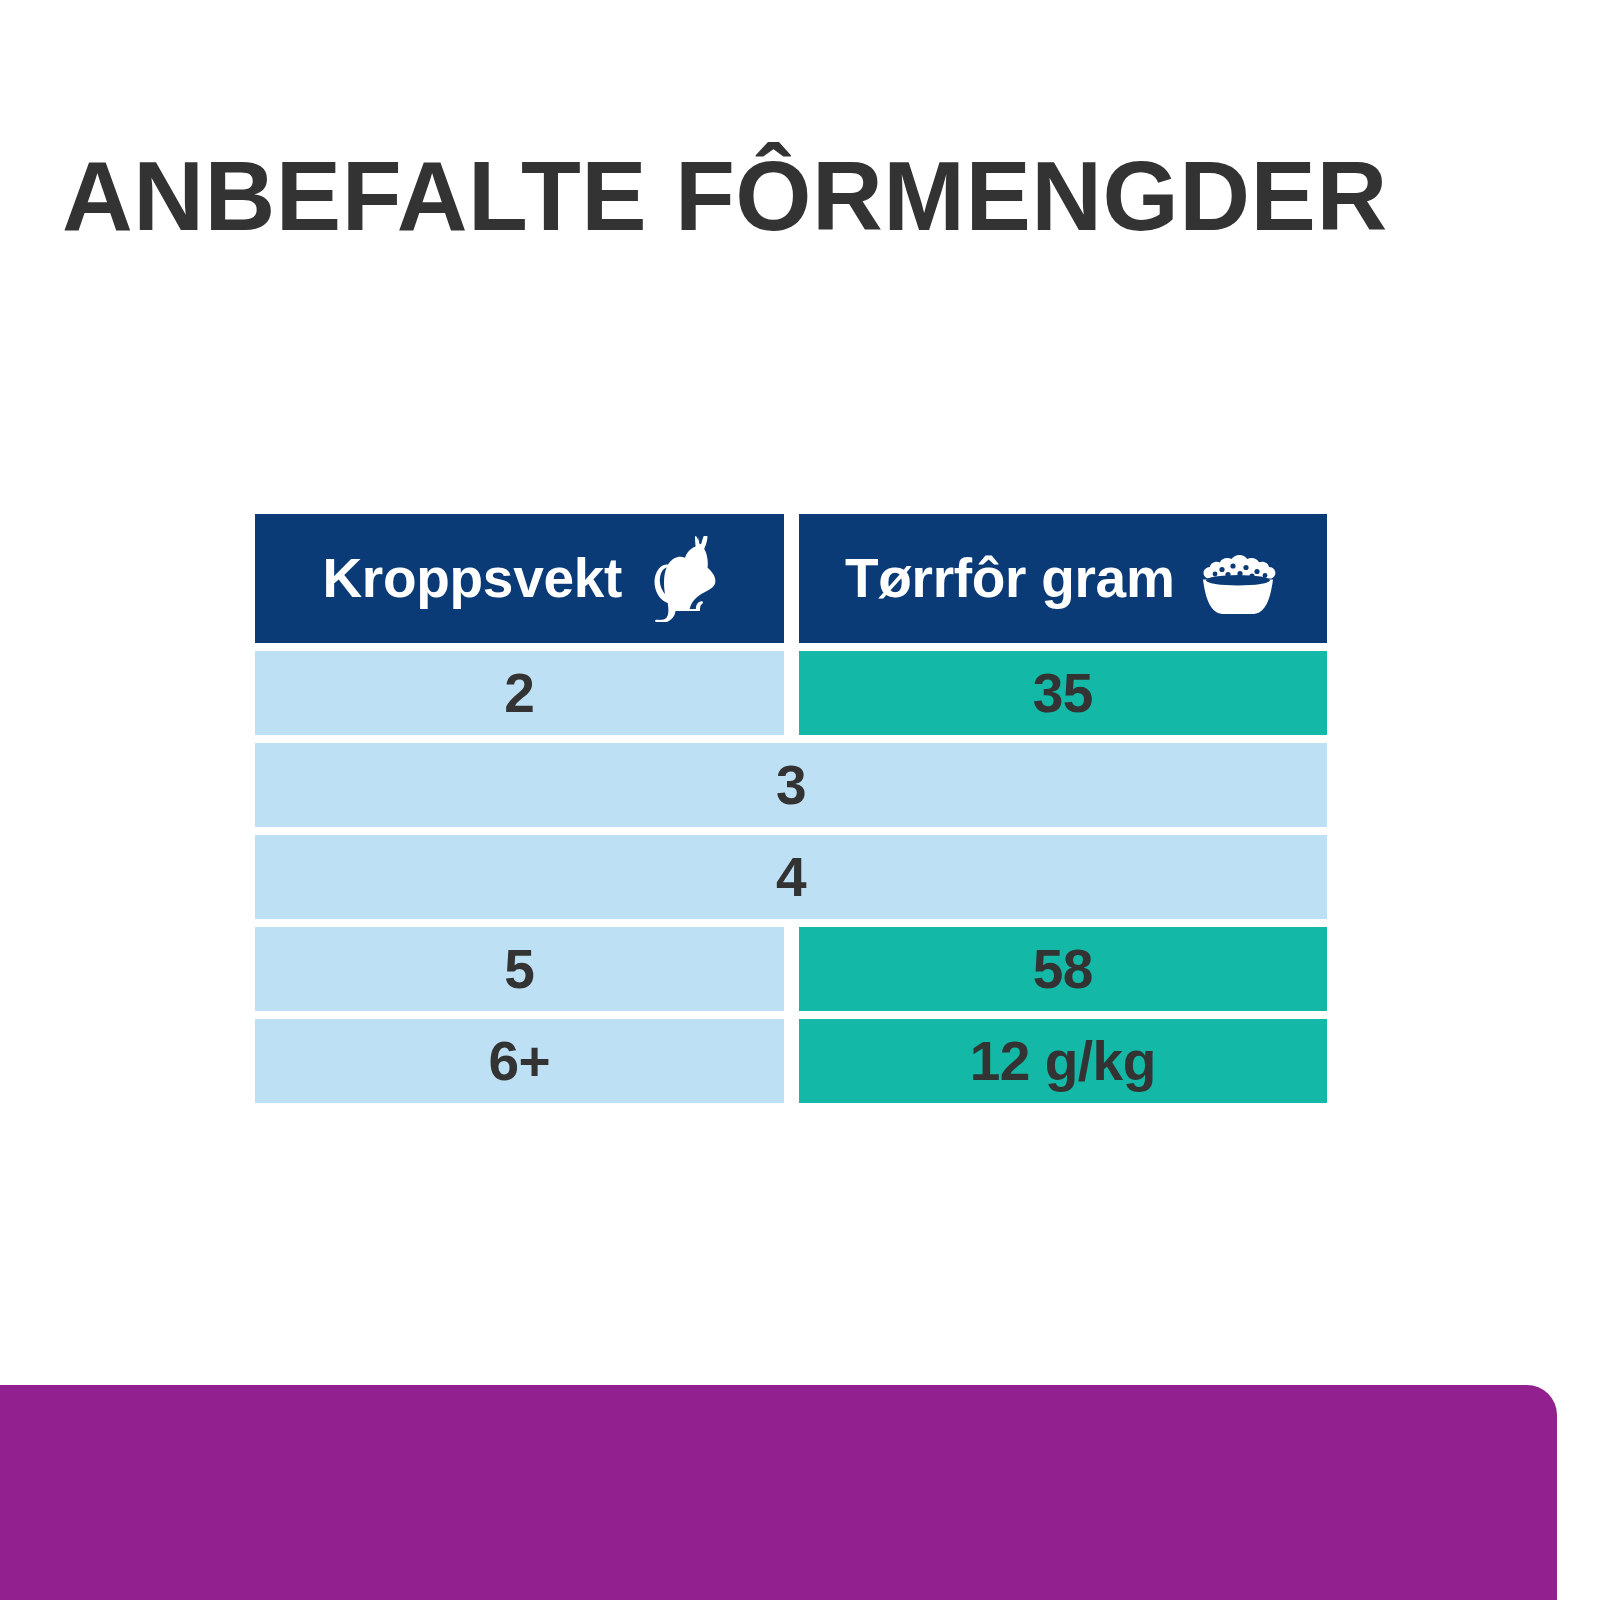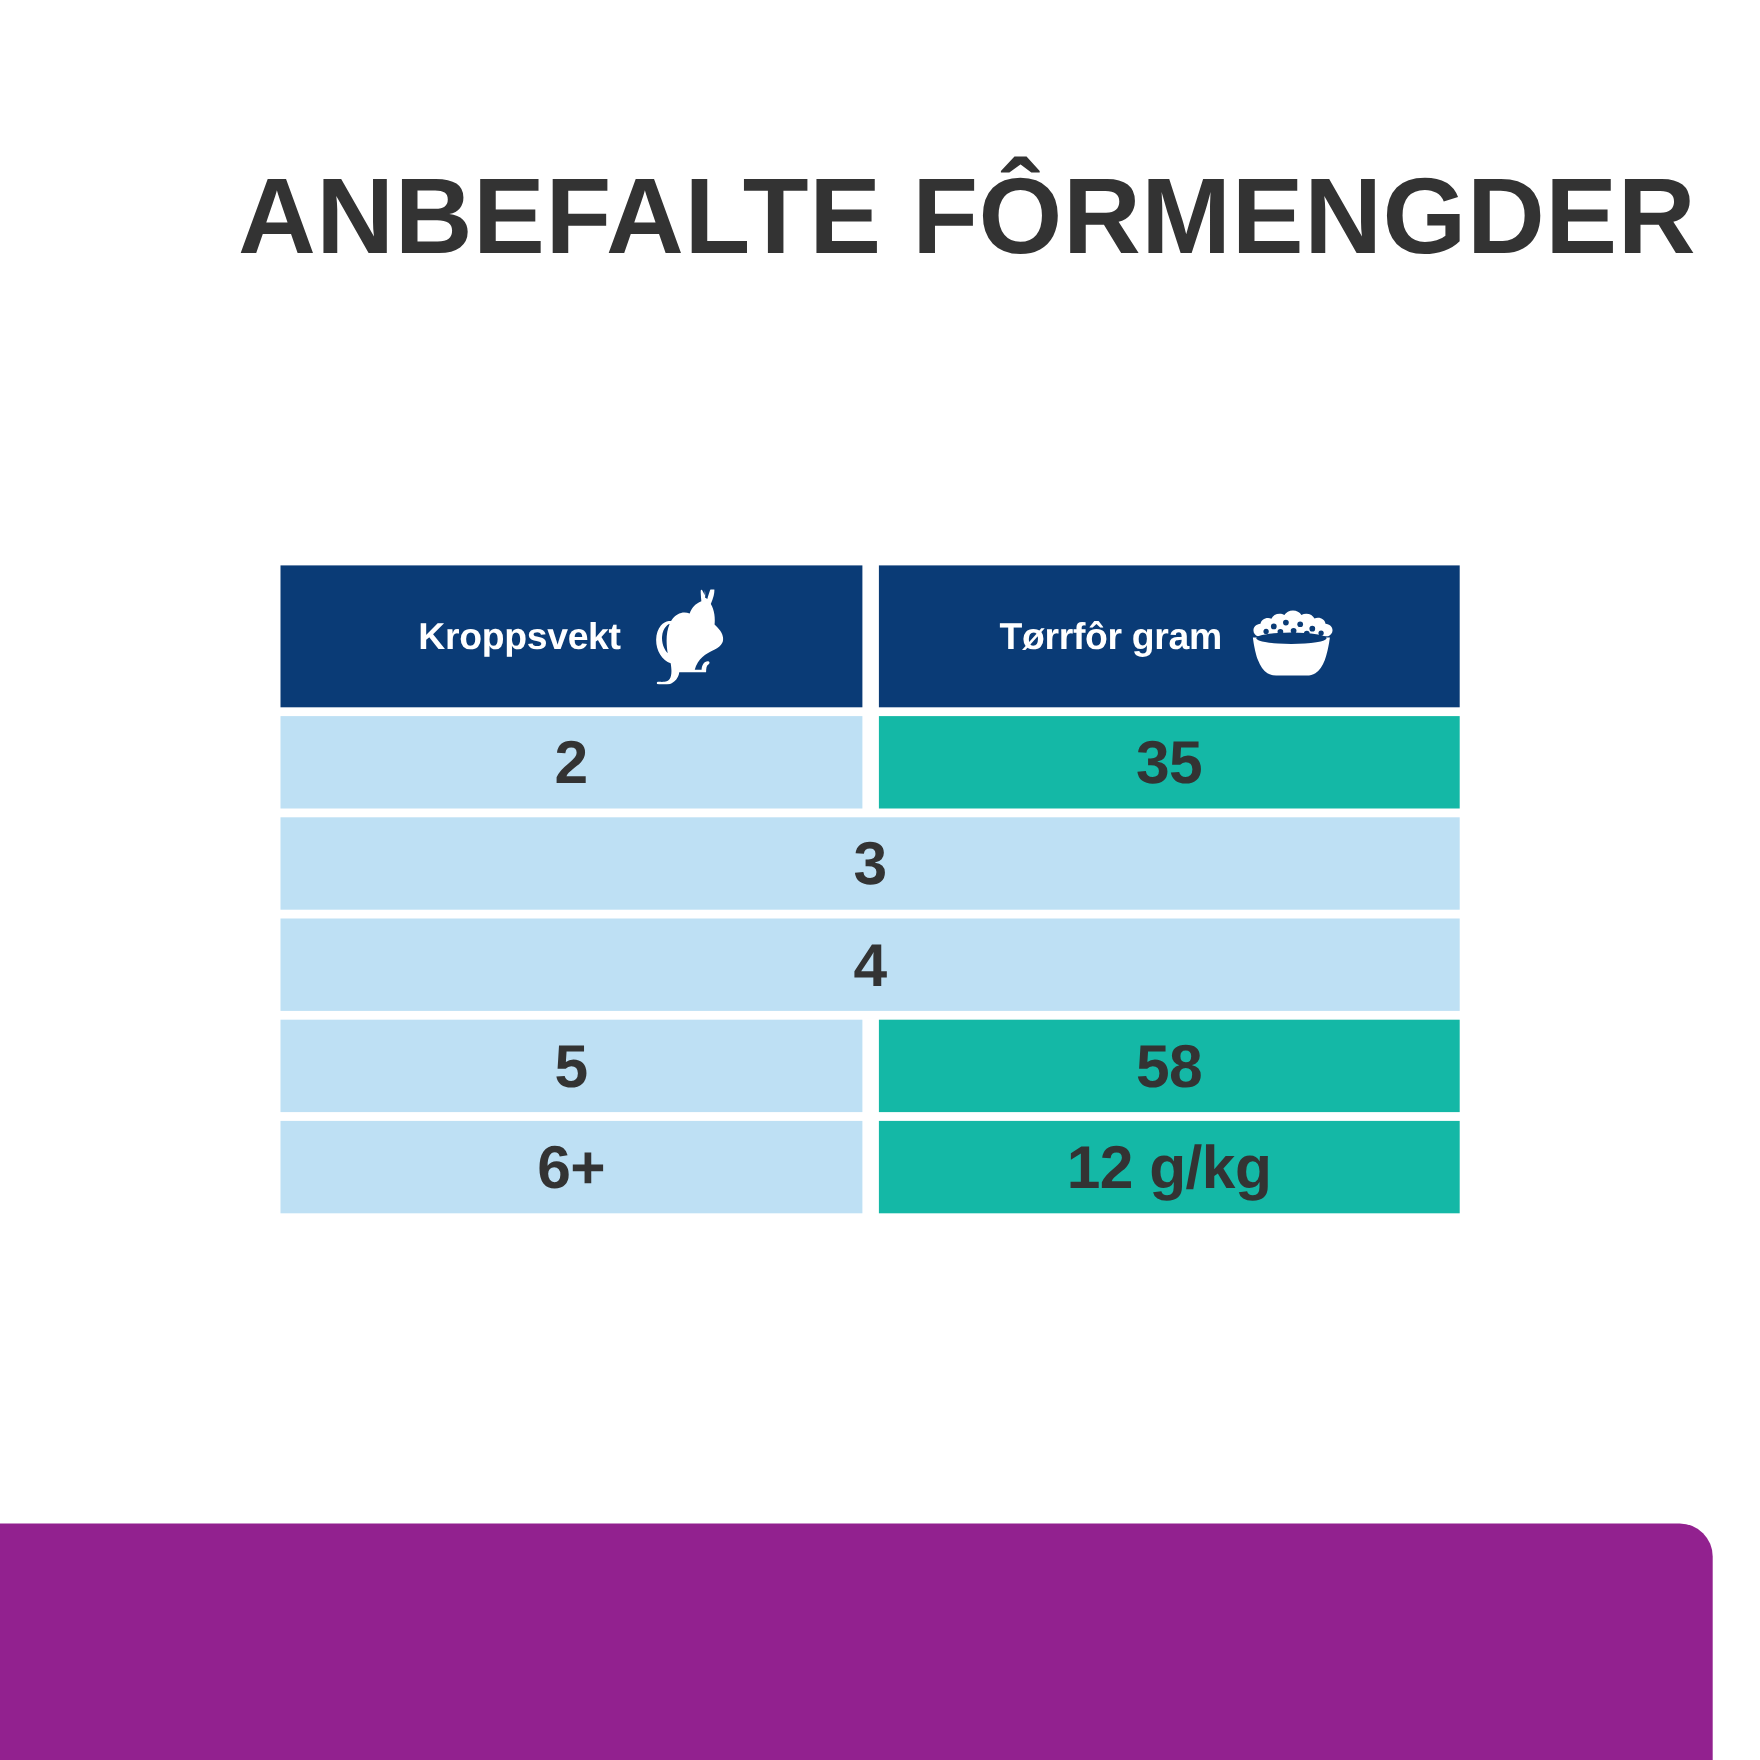--- a/index.html
+++ b/index.html
@@ -10,21 +10,20 @@
     background: #ffffff;
     font-family: "Liberation Sans", sans-serif;
     overflow: hidden;
   }
 
   #page {
     position: relative;
     width: 1600px;
     height: 1600px;
     background: #ffffff;
-    text-align: right;
   }
 
   
   .page-title {
     position: absolute;
     left: 62px;
     top: 142px;
     width: 1480px;
     font-family: "Liberation Sans", sans-serif;
     font-weight: bold;
@@ -60,21 +59,21 @@
   }
 
   
   .header-row .cell {
     background: #0a3b76;
     height: 129px;
     gap: 20px;
   }
 
   .header-label {
-    font-size: 34px;
+    font-size: 55px;
     font-weight: bold;
     color: #ffffff;
     letter-spacing: -0.3px;
     line-height: 1;
   }
 
   .header-icon {
     display: flex;
     align-items: center;
     justify-content: center;

